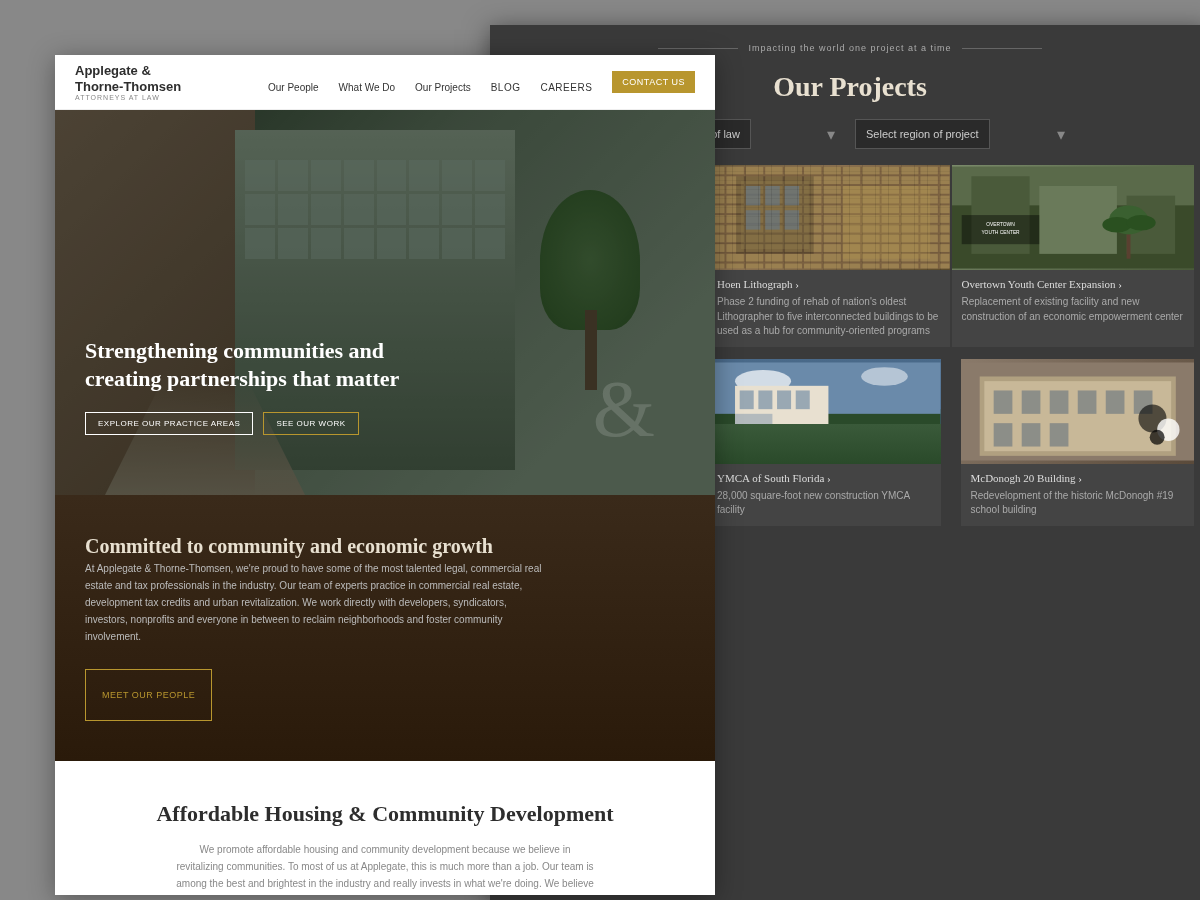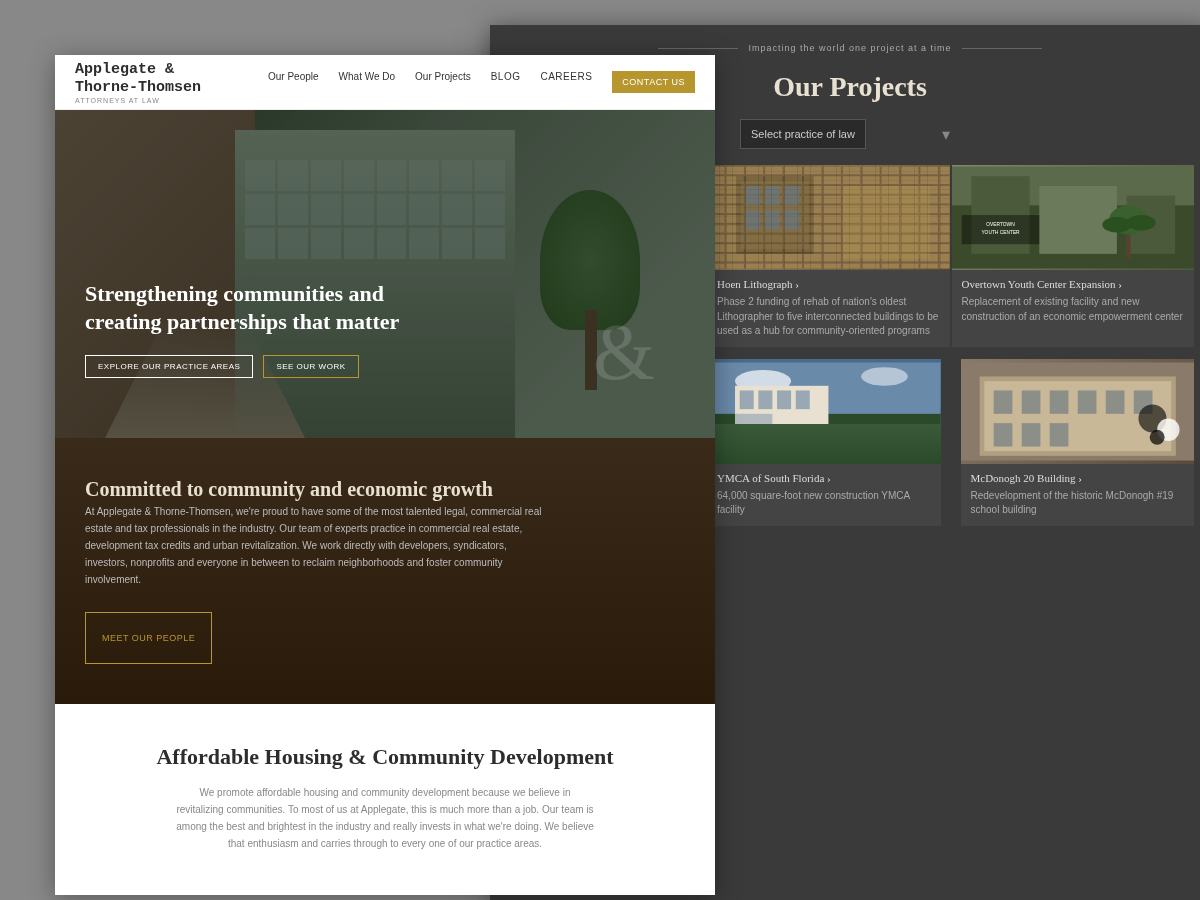--- a/index.html
+++ b/index.html
@@ -48,37 +48,37 @@
       border-bottom: 1px solid #eee;
       position: relative;
       z-index: 10;
     }
     .logo-area {
       display: flex;
       flex-direction: column;
       margin-right: auto;
     }
     .logo-main {
-      font-size: 15px;
+      font-size: 13px;
       font-weight: bold;
       color: #2d2d2d;
       line-height: 1.2;
-      font-family: Liberation Mono, monospace;
+      font-family: Liberation Sans, sans-serif;
     }
     .logo-sub {
       font-size: 7px;
       color: #888;
       letter-spacing: 1px;
       font-family: Arial, sans-serif;
       text-transform: uppercase;
     }
     .nav-links {
       display: flex;
       gap: 20px;
-      align-items: flex-start;
+      align-items: flex-end;
     }
     .nav-link {
       font-size: 10px;
       color: #333;
       text-decoration: none;
       font-family: Arial, sans-serif;
       cursor: pointer;
     }
     .nav-link-plain {
       font-size: 10px;
@@ -94,21 +94,21 @@
       padding: 6px 10px;
       font-family: Arial, sans-serif;
       letter-spacing: 0.5px;
       cursor: pointer;
       border: none;
     }
 
     
     .hero-section {
       position: relative;
-      height: 328px;
+      height: 385px;
       overflow: hidden;
     }
     .hero-bg {
       width: 100%;
       height: 100%;
       background: linear-gradient(
         135deg,
         #4a5a4a 0%,
         #3d4d3d 20%,
         #5a6a5a 40%,
@@ -547,20 +547,23 @@
     <div class="rp-tagline-line">
       <span>Impacting the world one project at a time</span>
     </div>
   </div>
 
   <h2 class="rp-title">Our Projects</h2>
 
   <div class="rp-filters">
     <div class="rp-select-wrap">
       <select class="rp-select"><option>Select practice of law</option></select>
+    </div>
+    <div class="rp-select-wrap">
+      <select class="rp-select"><option>Select region of project</option></select>
     </div>
   </div>
 
   <div class="rp-main-content">
 
     <div class="rp-left-col">
 
       <div class="proj-card">
         <div class="proj-img img-modern">
           
@@ -685,21 +688,21 @@
               <rect x="55" y="30" width="15" height="20" fill="rgba(100,130,160,0.6)"></rect>
               <rect x="75" y="30" width="15" height="20" fill="rgba(100,130,160,0.6)"></rect>
               <rect x="95" y="30" width="15" height="20" fill="rgba(100,130,160,0.6)"></rect>
               <rect x="30" y="55" width="40" height="35" fill="rgba(100,130,160,0.4)"></rect>
 
               <circle cx="185" cy="80" r="4" fill="#cc2222" opacity="0.8"></circle>
             </svg>
           </div>
           <div class="proj-body">
             <div class="proj-name">YMCA of South Florida ›</div>
-            <p class="proj-desc-text">64,000 square-foot new construction YMCA facility</p>
+            <p class="proj-desc-text">28,000 square-foot new construction YMCA facility</p>
           </div>
         </div>
 
         <div class="proj-card">
           <div class="proj-img img-mcdonogh" style="height:105px;">
             <svg width="100%" height="105" viewBox="0 0 250 105" xmlns="http://www.w3.org/2000/svg">
               <rect width="250" height="105" fill="#8a7a6a"></rect>
 
               <rect x="20" y="15" width="210" height="85" fill="#b0a080"></rect>
               <rect x="25" y="20" width="200" height="75" fill="#c8b898"></rect>

